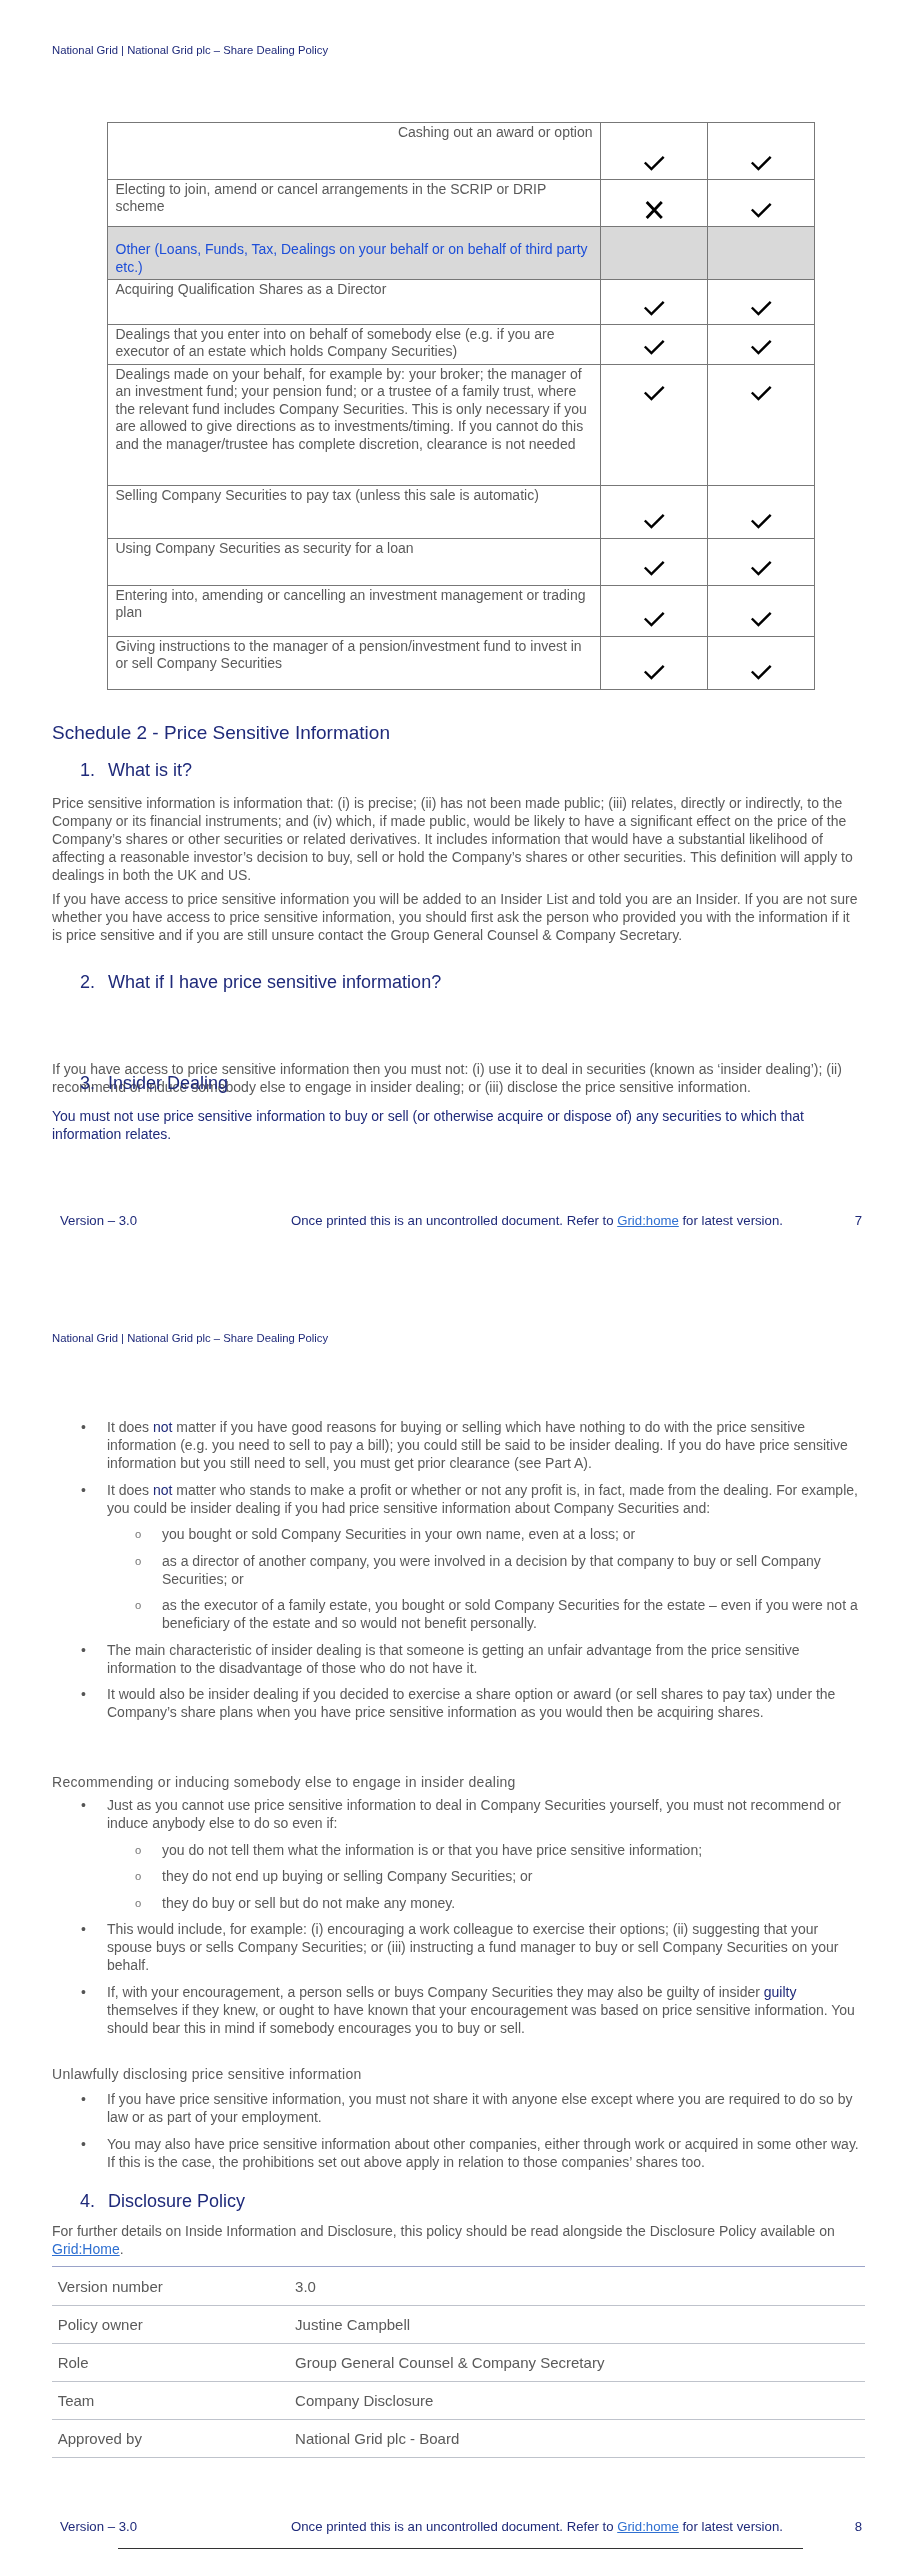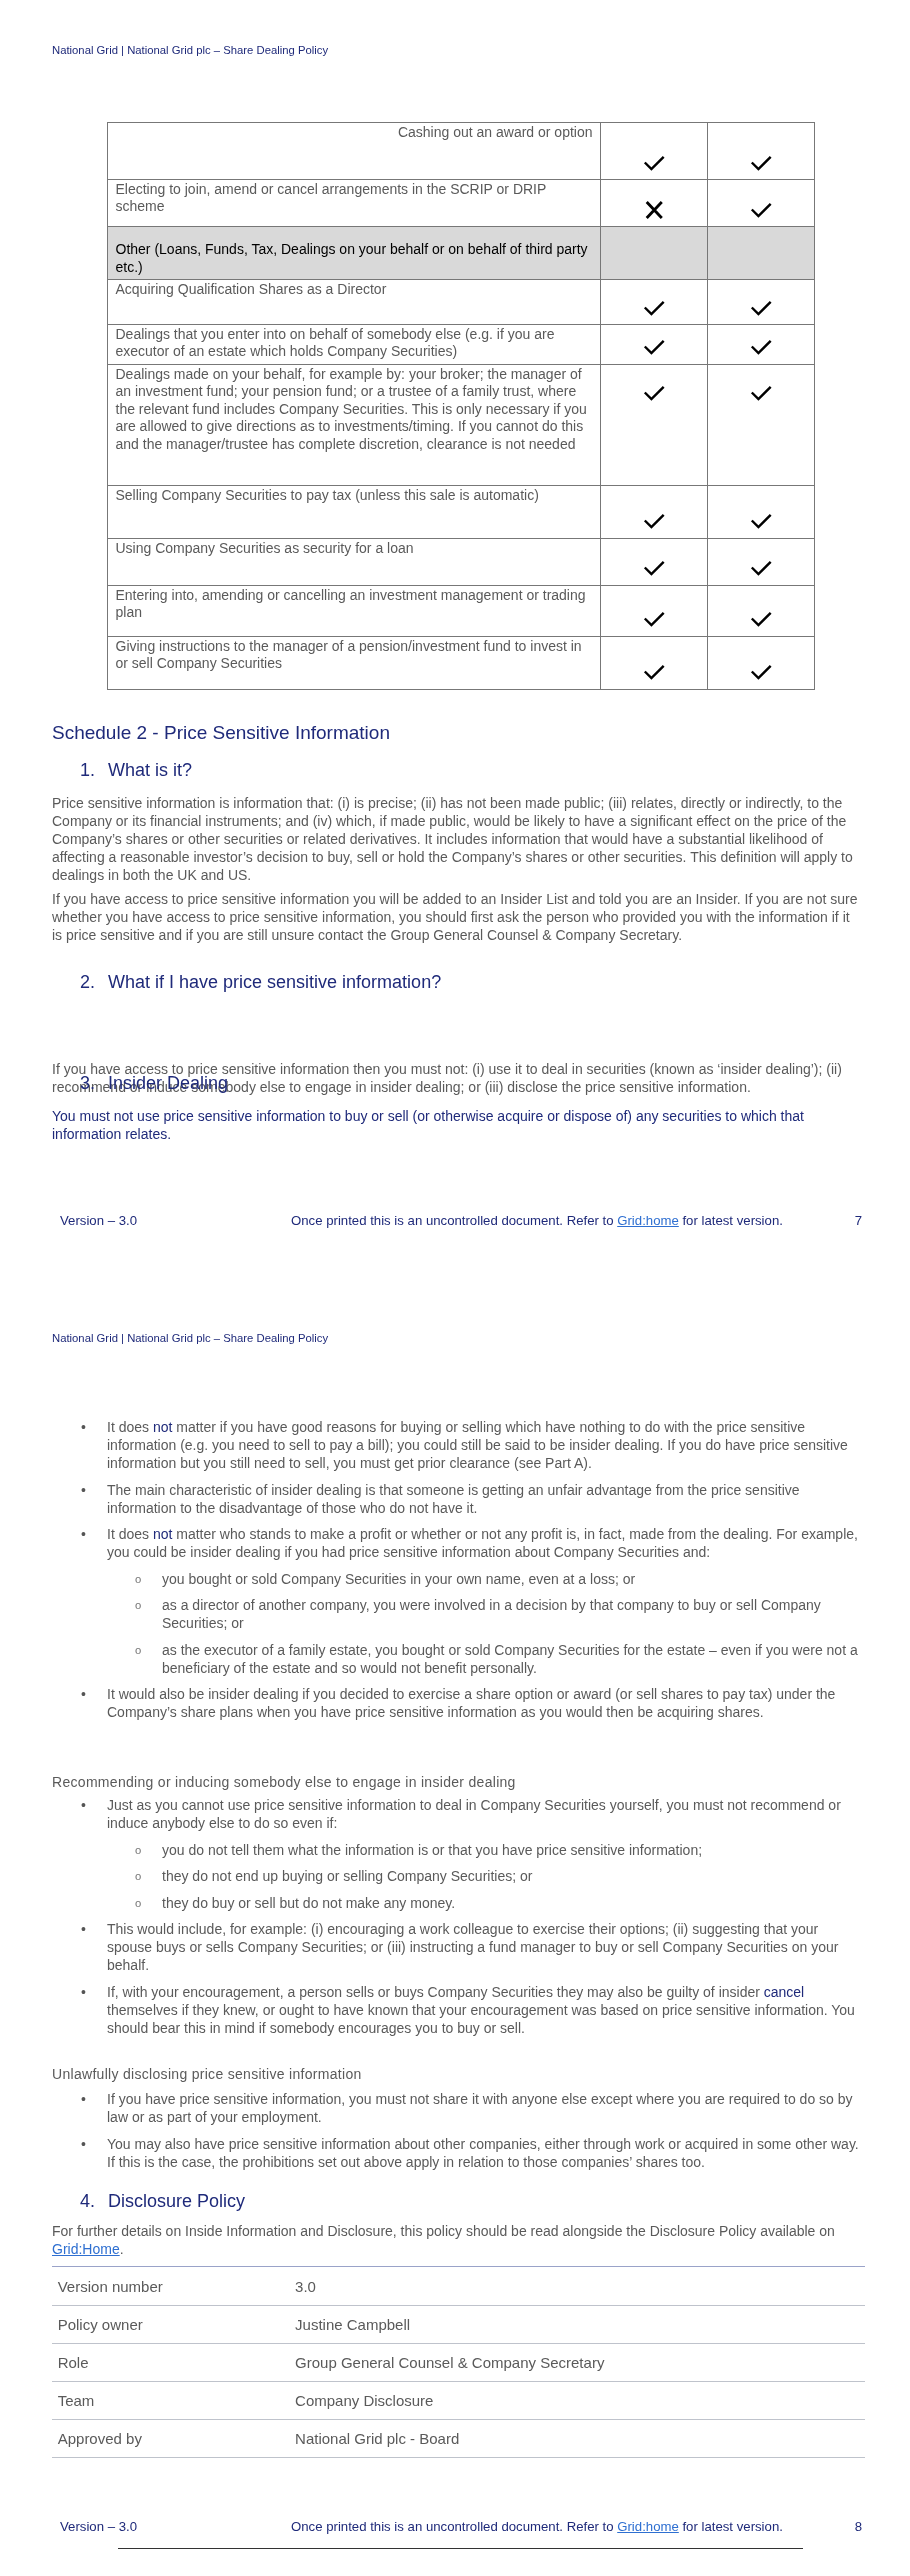--- a/index.html
+++ b/index.html
@@ -8,21 +8,21 @@
   .page1 { top: 0; height: 1302px; }
   .page2 { top: 1302px; height: 1274px; }
   .running-header { position: absolute; left: 52px; font-size: 11.3px; color: #1f2a7a; }
   .page1 .running-header { top: 44px; }
   .page2 .running-header { top: 30px; }
 
   
   table.clear { position: absolute; left: 107px; top: 122px; width: 708px; border-collapse: collapse; font-size: 14px; line-height: 17.5px; }
   table.clear td { border: 0.9px solid #777; vertical-align: top; padding: 0.9px 7.5px 2.8px 7.5px; color: #5a5a5a; }
   table.clear td.mark { width: 106px; text-align: center; vertical-align: bottom; padding: 0 0 1.9px 0; }
-  table.clear tr.group td { background: #d9d9d9; color: #000000; vertical-align: bottom; }
+  table.clear tr.group td { background: #d9d9d9; color: #1d4ed8; vertical-align: bottom; }
   table.clear tr.tall td.mark { vertical-align: top; padding-top: 17px; }
   .tick { display: inline-block; width: 24.5px; height: 21px; }
   .tick svg { width: 24.5px; height: 21px; }
 
   .h-schedule { position: absolute; left: 52px; top: 722px; font-size: 19px; color: #1f2a7a; }
   .h-num { position: absolute; left: 80px; font-size: 18px; color: #1f2a7a; }
   .h-num .n { display: inline-block; width: 28px; }
   .para { position: absolute; left: 52px; width: 811px; font-size: 14px; line-height: 18px; color: #5a5a5a; }
   .para.blue { color: #1f2a7a; }
 
@@ -169,42 +169,42 @@
     <span class="mid"><span>Once printed this is an uncontrolled document. Refer to </span><a href="#">Grid:home</a><span> for latest version.</span></span>
     <span class="pg">7</span>
   </div>
 </div>
 
 <div class="page page2">
   <div class="running-header">National Grid |  National Grid plc – Share Dealing Policy</div>
 
   <ul class="b" style="top:116px;">
     <li><span>It does </span><span class="em">not</span><span> matter if you have good reasons for buying or selling which have nothing to do with the price sensitive information (e.g. you need to sell to pay a bill); you could still be said to be insider dealing. If you do have price sensitive information but you still need to sell, you must get prior clearance (see Part A).</span></li>
-    <li>The main characteristic of insider dealing is that someone is getting an unfair advantage from the price sensitive information to the disadvantage of those who do not have it.</li>
     <li><span>It does </span><span class="em">not</span><span> matter who stands to make a profit or whether or not any profit is, in fact, made from the dealing. For example, you could be insider dealing if you had price sensitive information about Company Securities and:</span>
       <ul>
         <li>you bought or sold Company Securities in your own name, even at a loss; or</li>
         <li>as a director of another company, you were involved in a decision by that company to buy or sell Company Securities; or</li>
         <li>as the executor of a family estate, you bought or sold Company Securities for the estate – even if you were not a beneficiary of the estate and so would not benefit personally.</li>
       </ul>
     </li>
+    <li>The main characteristic of insider dealing is that someone is getting an unfair advantage from the price sensitive information to the disadvantage of those who do not have it.</li>
     <li>It would also be insider dealing if you decided to exercise a share option or award (or sell shares to pay tax) under the Company’s share plans when you have price sensitive information as you would then be acquiring shares.</li>
   </ul>
 
   <div class="subhead" style="top:472px;">Recommending or inducing somebody else to engage in insider dealing</div>
   <ul class="b" style="top:494px;">
     <li><span>Just as you cannot use price sensitive information to deal in Company Securities yourself, you must not recommend or induce anybody else to do so even if:</span>
       <ul>
         <li>you do not tell them what the information is or that you have price sensitive information;</li>
         <li>they do not end up buying or selling Company Securities; or</li>
         <li>they do buy or sell but do not make any money.</li>
       </ul>
     </li>
     <li>This would include, for example: (i) encouraging a work colleague to exercise their options; (ii) suggesting that your spouse buys or sells Company Securities; or (iii) instructing a fund manager to buy or sell Company Securities on your behalf.</li>
-    <li><span>If, with your encouragement, a person sells or buys Company Securities they may also be guilty of insider </span><span class="em">cancel</span><span> themselves if they knew, or ought to have known that your encouragement was based on price sensitive information. You should bear this in mind if somebody encourages you to buy or sell.</span></li>
+    <li><span>If, with your encouragement, a person sells or buys Company Securities they may also be guilty of insider </span><span class="em">guilty</span><span> themselves if they knew, or ought to have known that your encouragement was based on price sensitive information. You should bear this in mind if somebody encourages you to buy or sell.</span></li>
   </ul>
 
   <div class="subhead" style="top:764px;">Unlawfully disclosing price sensitive information</div>
   <ul class="b" style="top:788px;">
     <li>If you have price sensitive information, you must not share it with anyone else except where you are required to do so by law or as part of your employment.</li>
     <li>You may also have price sensitive information about other companies, either through work or acquired in some other way. If this is the case, the prohibitions set out above apply in relation to those companies’ shares too.</li>
   </ul>
 
   <div class="h-num" style="top:889px;">
     <span class="n">4.</span><span>Disclosure Policy</span>

